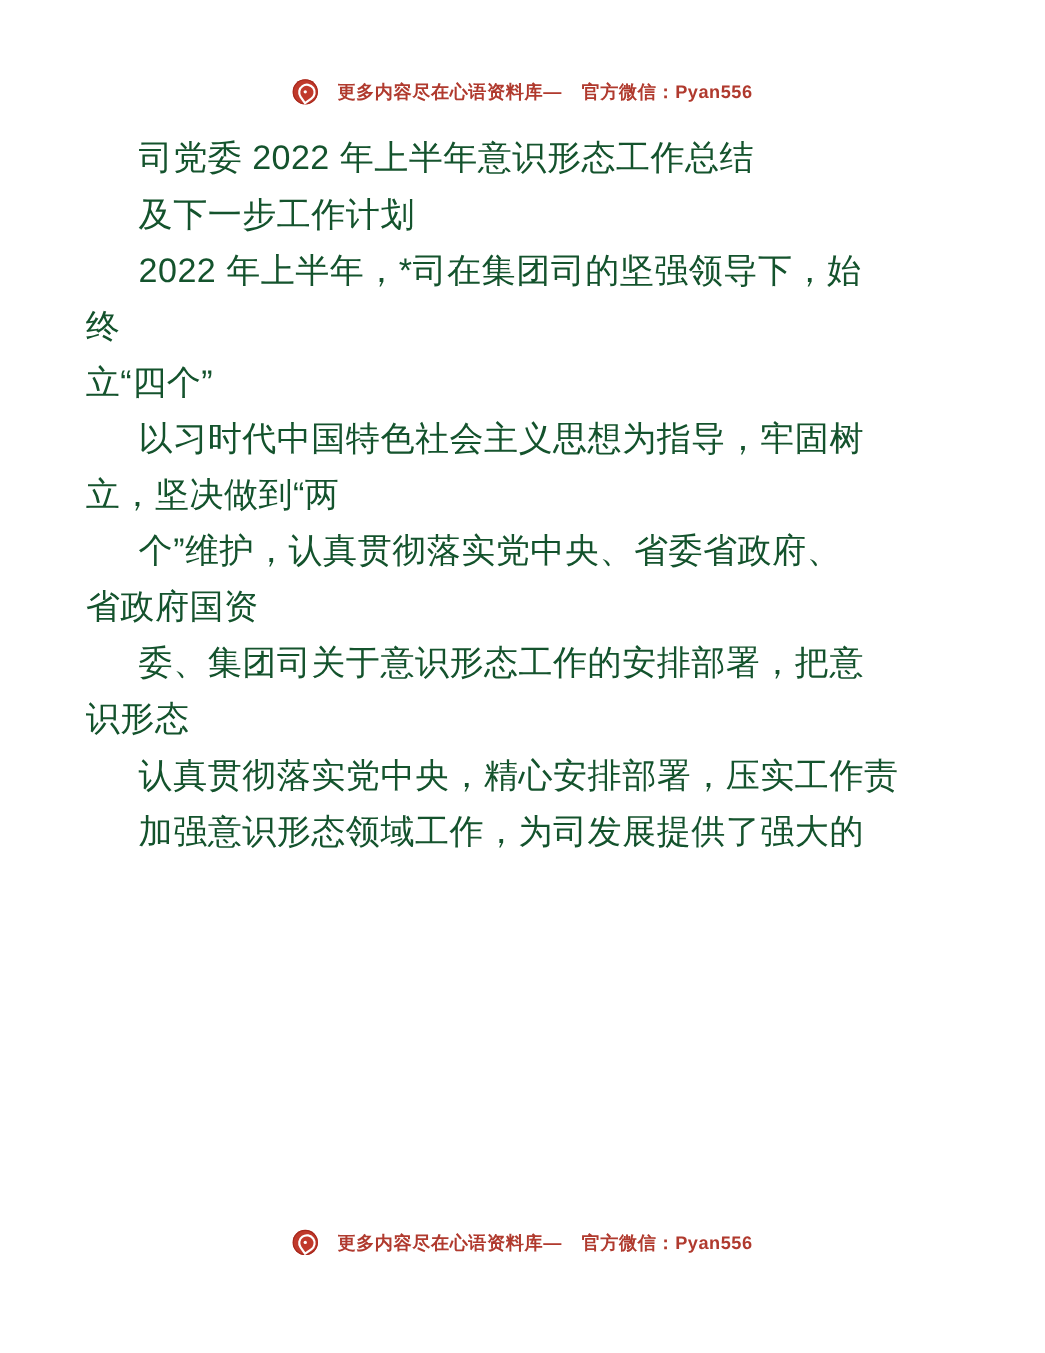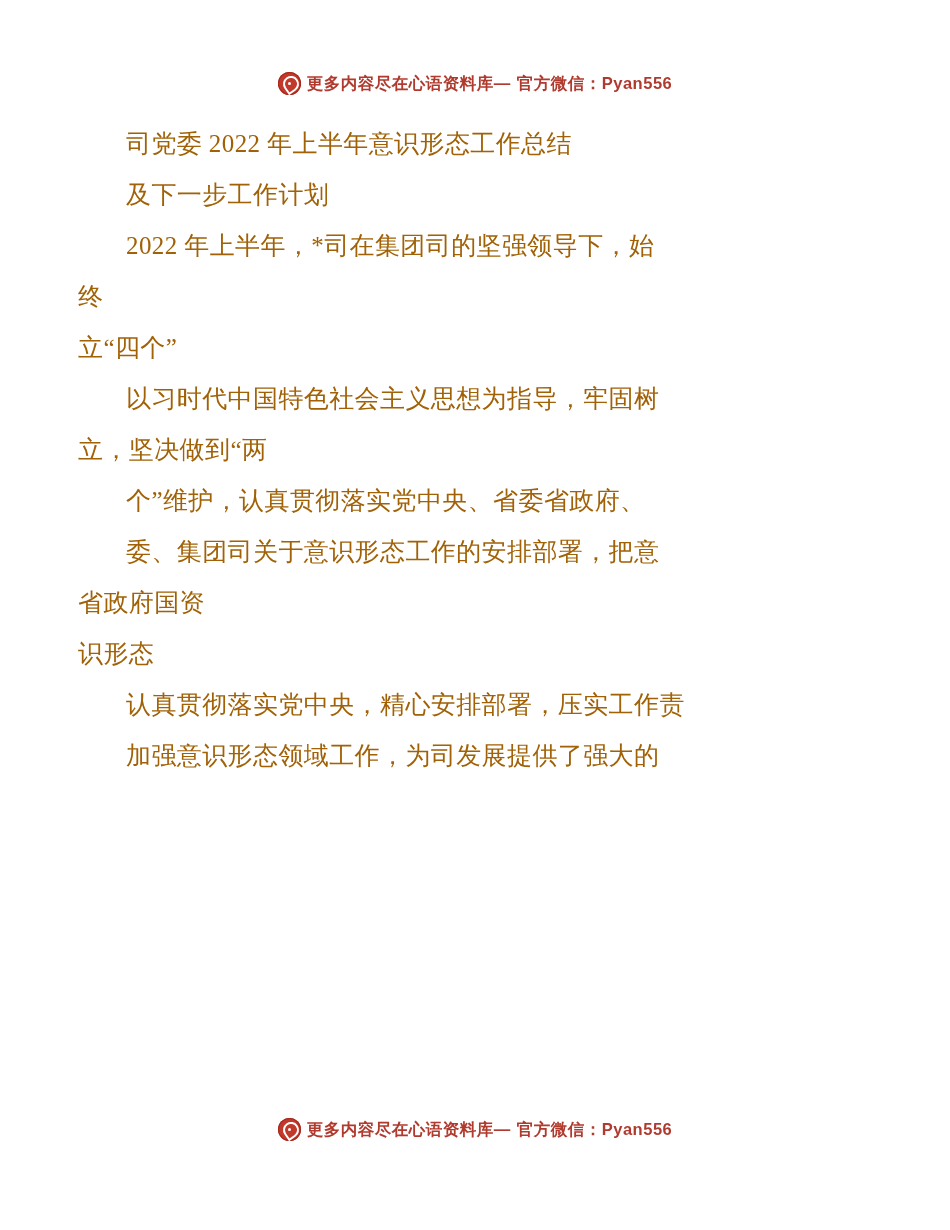--- a/index.html
+++ b/index.html
@@ -21,21 +21,21 @@
   }
 
   
   .watermark {
     position: absolute;
     left: 0;
     width: 950px;
     display: flex;
     justify-content: center;
     align-items: center;
-    gap: 6px;
+    gap: 18px;
     white-space: nowrap;
   }
   .watermark.top { top: 72px; }
   .watermark.bottom { top: 1118px; }
 
   .wm-logo {
     width: 23px;
     height: 23px;
     border-radius: 50%;
     background: #c0392b;
@@ -81,24 +81,24 @@
   }
 
   
   .doc-body {
     position: absolute;
     left: 78px;
     top: 118px;
     width: 800px;
   }
   .doc-line {
-    font-family: Liberation Serif, serif;
-    font-size: 25px;
+    font-family: Liberation Sans, sans-serif;
+    font-size: 31px;
     line-height: 51px;
-    color: #a16207;
+    color: #14532d;
     letter-spacing: 0.4px;
     white-space: pre;
   }
   .doc-line.indent {
     text-indent: 48px;
   }
 </style>
 </head>
 <body>
 
@@ -112,22 +112,22 @@
 
   <div class="doc-body">
     <div class="doc-line indent">司党委 2022 年上半年意识形态工作总结</div>
     <div class="doc-line indent">及下一步工作计划</div>
     <div class="doc-line indent">2022 年上半年，*司在集团司的坚强领导下，始</div>
     <div class="doc-line">终</div>
     <div class="doc-line">立“四个”</div>
     <div class="doc-line indent">以习时代中国特色社会主义思想为指导，牢固树</div>
     <div class="doc-line">立，坚决做到“两</div>
     <div class="doc-line indent">个”维护，认真贯彻落实党中央、省委省政府、</div>
+    <div class="doc-line">省政府国资</div>
     <div class="doc-line indent">委、集团司关于意识形态工作的安排部署，把意</div>
-    <div class="doc-line">省政府国资</div>
     <div class="doc-line">识形态</div>
     <div class="doc-line indent">认真贯彻落实党中央，精心安排部署，压实工作责</div>
     <div class="doc-line indent">加强意识形态领域工作，为司发展提供了强大的</div>
   </div>
 
   <div class="watermark bottom">
     <span class="wm-logo"></span>
     <span class="wm-text">更多内容尽在心语资料库—</span>
     <span class="wm-handle">官方微信：Pyan556</span>
   </div>

